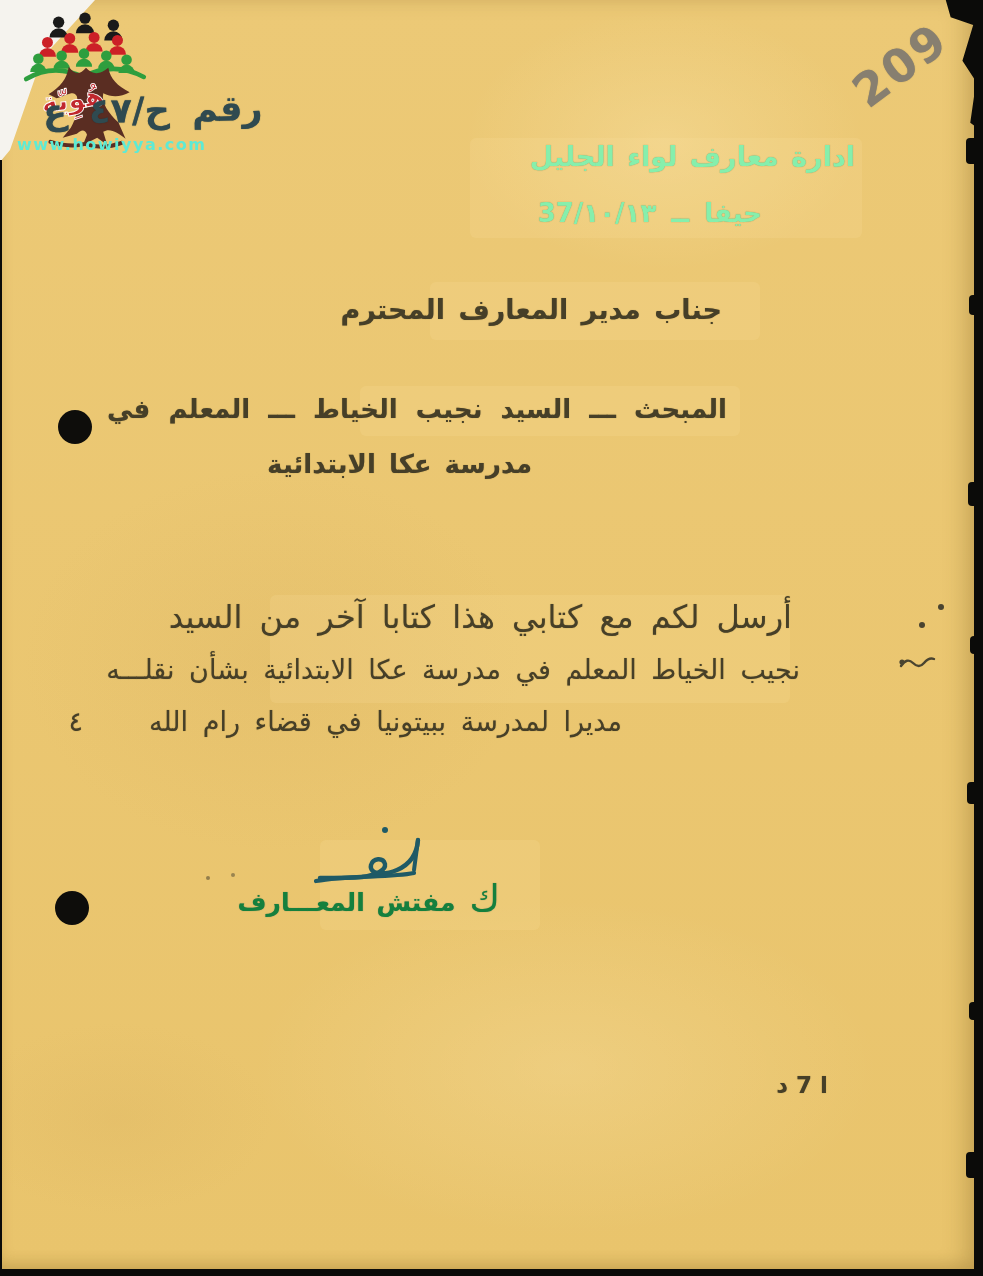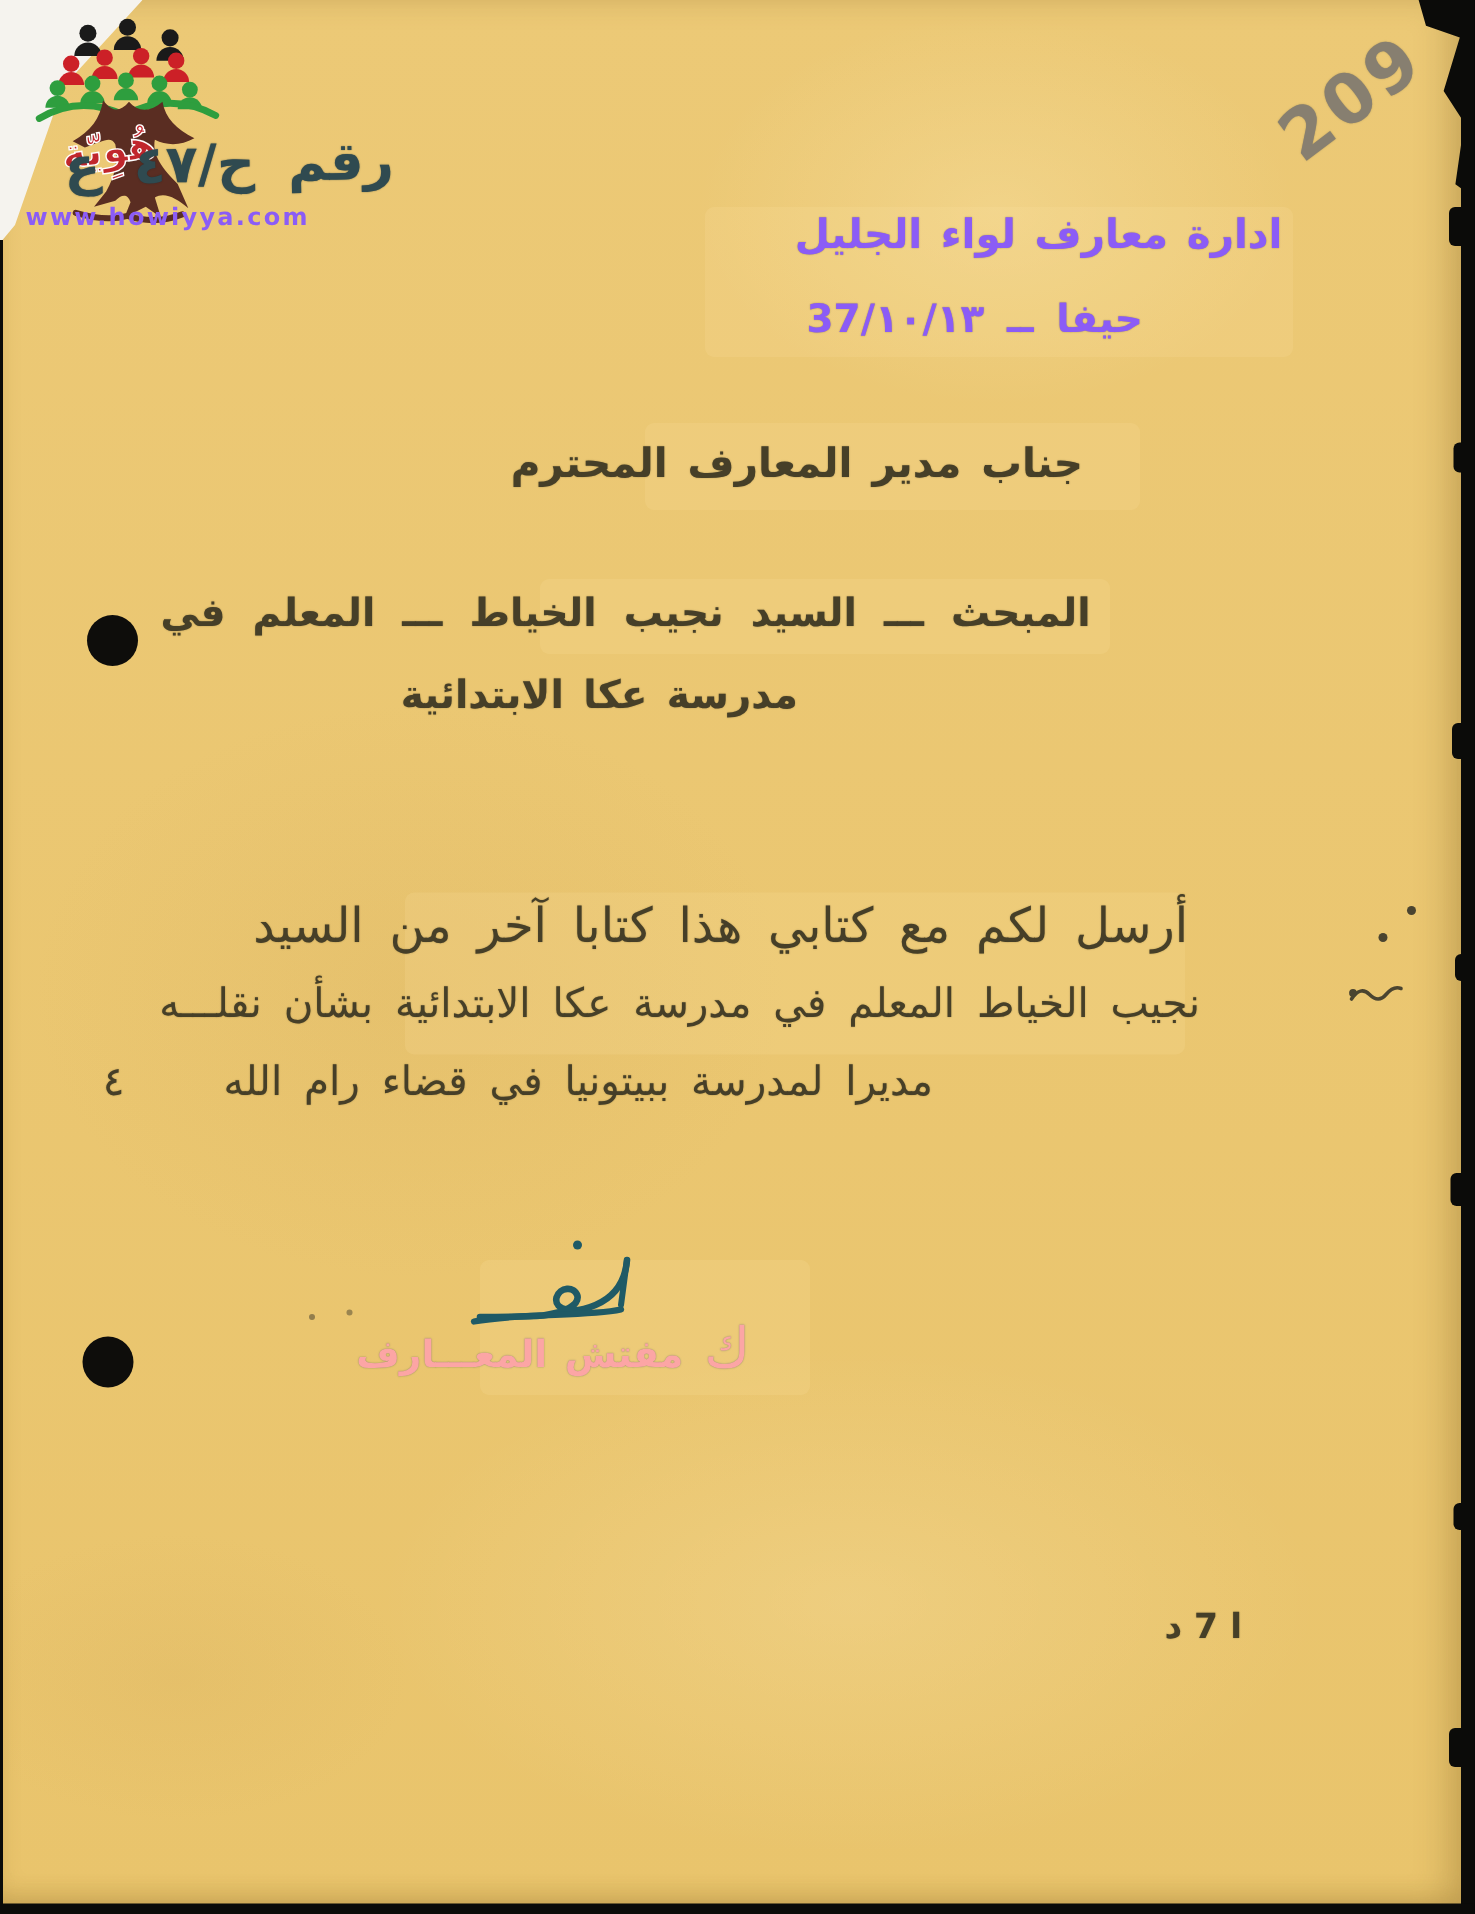--- a/index.html
+++ b/index.html
@@ -14,33 +14,33 @@
       radial-gradient(ellipse 320px 210px at 68% 11%, rgba(255,238,186,.28), transparent 62%),
       radial-gradient(ellipse 420px 320px at 28% 52%, rgba(205,165,88,.16), transparent 60%),
       radial-gradient(ellipse 520px 280px at 58% 84%, rgba(255,240,196,.20), transparent 60%),
       radial-gradient(ellipse 260px 160px at 12% 88%, rgba(210,170,92,.18), transparent 60%),
       linear-gradient(180deg,#ecc976,#e9c46c);
     box-shadow: inset -14px 0 20px rgba(120,90,30,.22), inset 0 -8px 14px rgba(120,90,30,.18);
   }
   .patch{position:absolute;background:#ffe9a8;opacity:.16;border-radius:6px;}
   .ar{direction:rtl;white-space:nowrap;position:absolute;color:#463f28;
       text-shadow:0 0 1px rgba(60,50,20,.45);}
-  .hdr{color:#8b5cf6;}
+  .hdr{color:#86efac;}
   .hand-ref{
     position:absolute;direction:rtl;color:#2f4a50;font-weight:bold;
     text-shadow:0 0 1px rgba(20,40,45,.6);transform:rotate(-1deg);
   }
   .pencil{
     position:absolute;color:#877f70;font-weight:bold;
     transform:rotate(-37deg);letter-spacing:3px;
     text-shadow:0 0 1px rgba(90,85,70,.5);
   }
-  .sig-title{position:absolute;direction:rtl;color:#fca5a5;white-space:nowrap;
+  .sig-title{position:absolute;direction:rtl;color:#15803d;white-space:nowrap;
       text-shadow:0 0 1px rgba(20,70,80,.5);}
-  .url{position:absolute;color:#8b5cf6;font-weight:bold;letter-spacing:1.5px;}
+  .url{position:absolute;color:#5eead4;font-weight:bold;letter-spacing:1.5px;}
   .hole{position:absolute;width:34px;height:34px;border-radius:50%;background:#0e0d0b;}
   .edge{position:absolute;background:#0b0b09;}
   .nub{position:absolute;background:#0b0b09;border-radius:4px 0 0 4px;}
   .speck{position:absolute;border-radius:50%;background:#4a4430;}
   .corner-white{
     position:absolute;left:0;top:0;width:110px;height:170px;background:#f5f3ee;
     clip-path:polygon(0 0,95px 0,42px 58px,10px 150px,0 162px);
   }
   .tr-corner{
     position:absolute;left:934px;top:0;width:49px;height:132px;background:#0b0b09;

